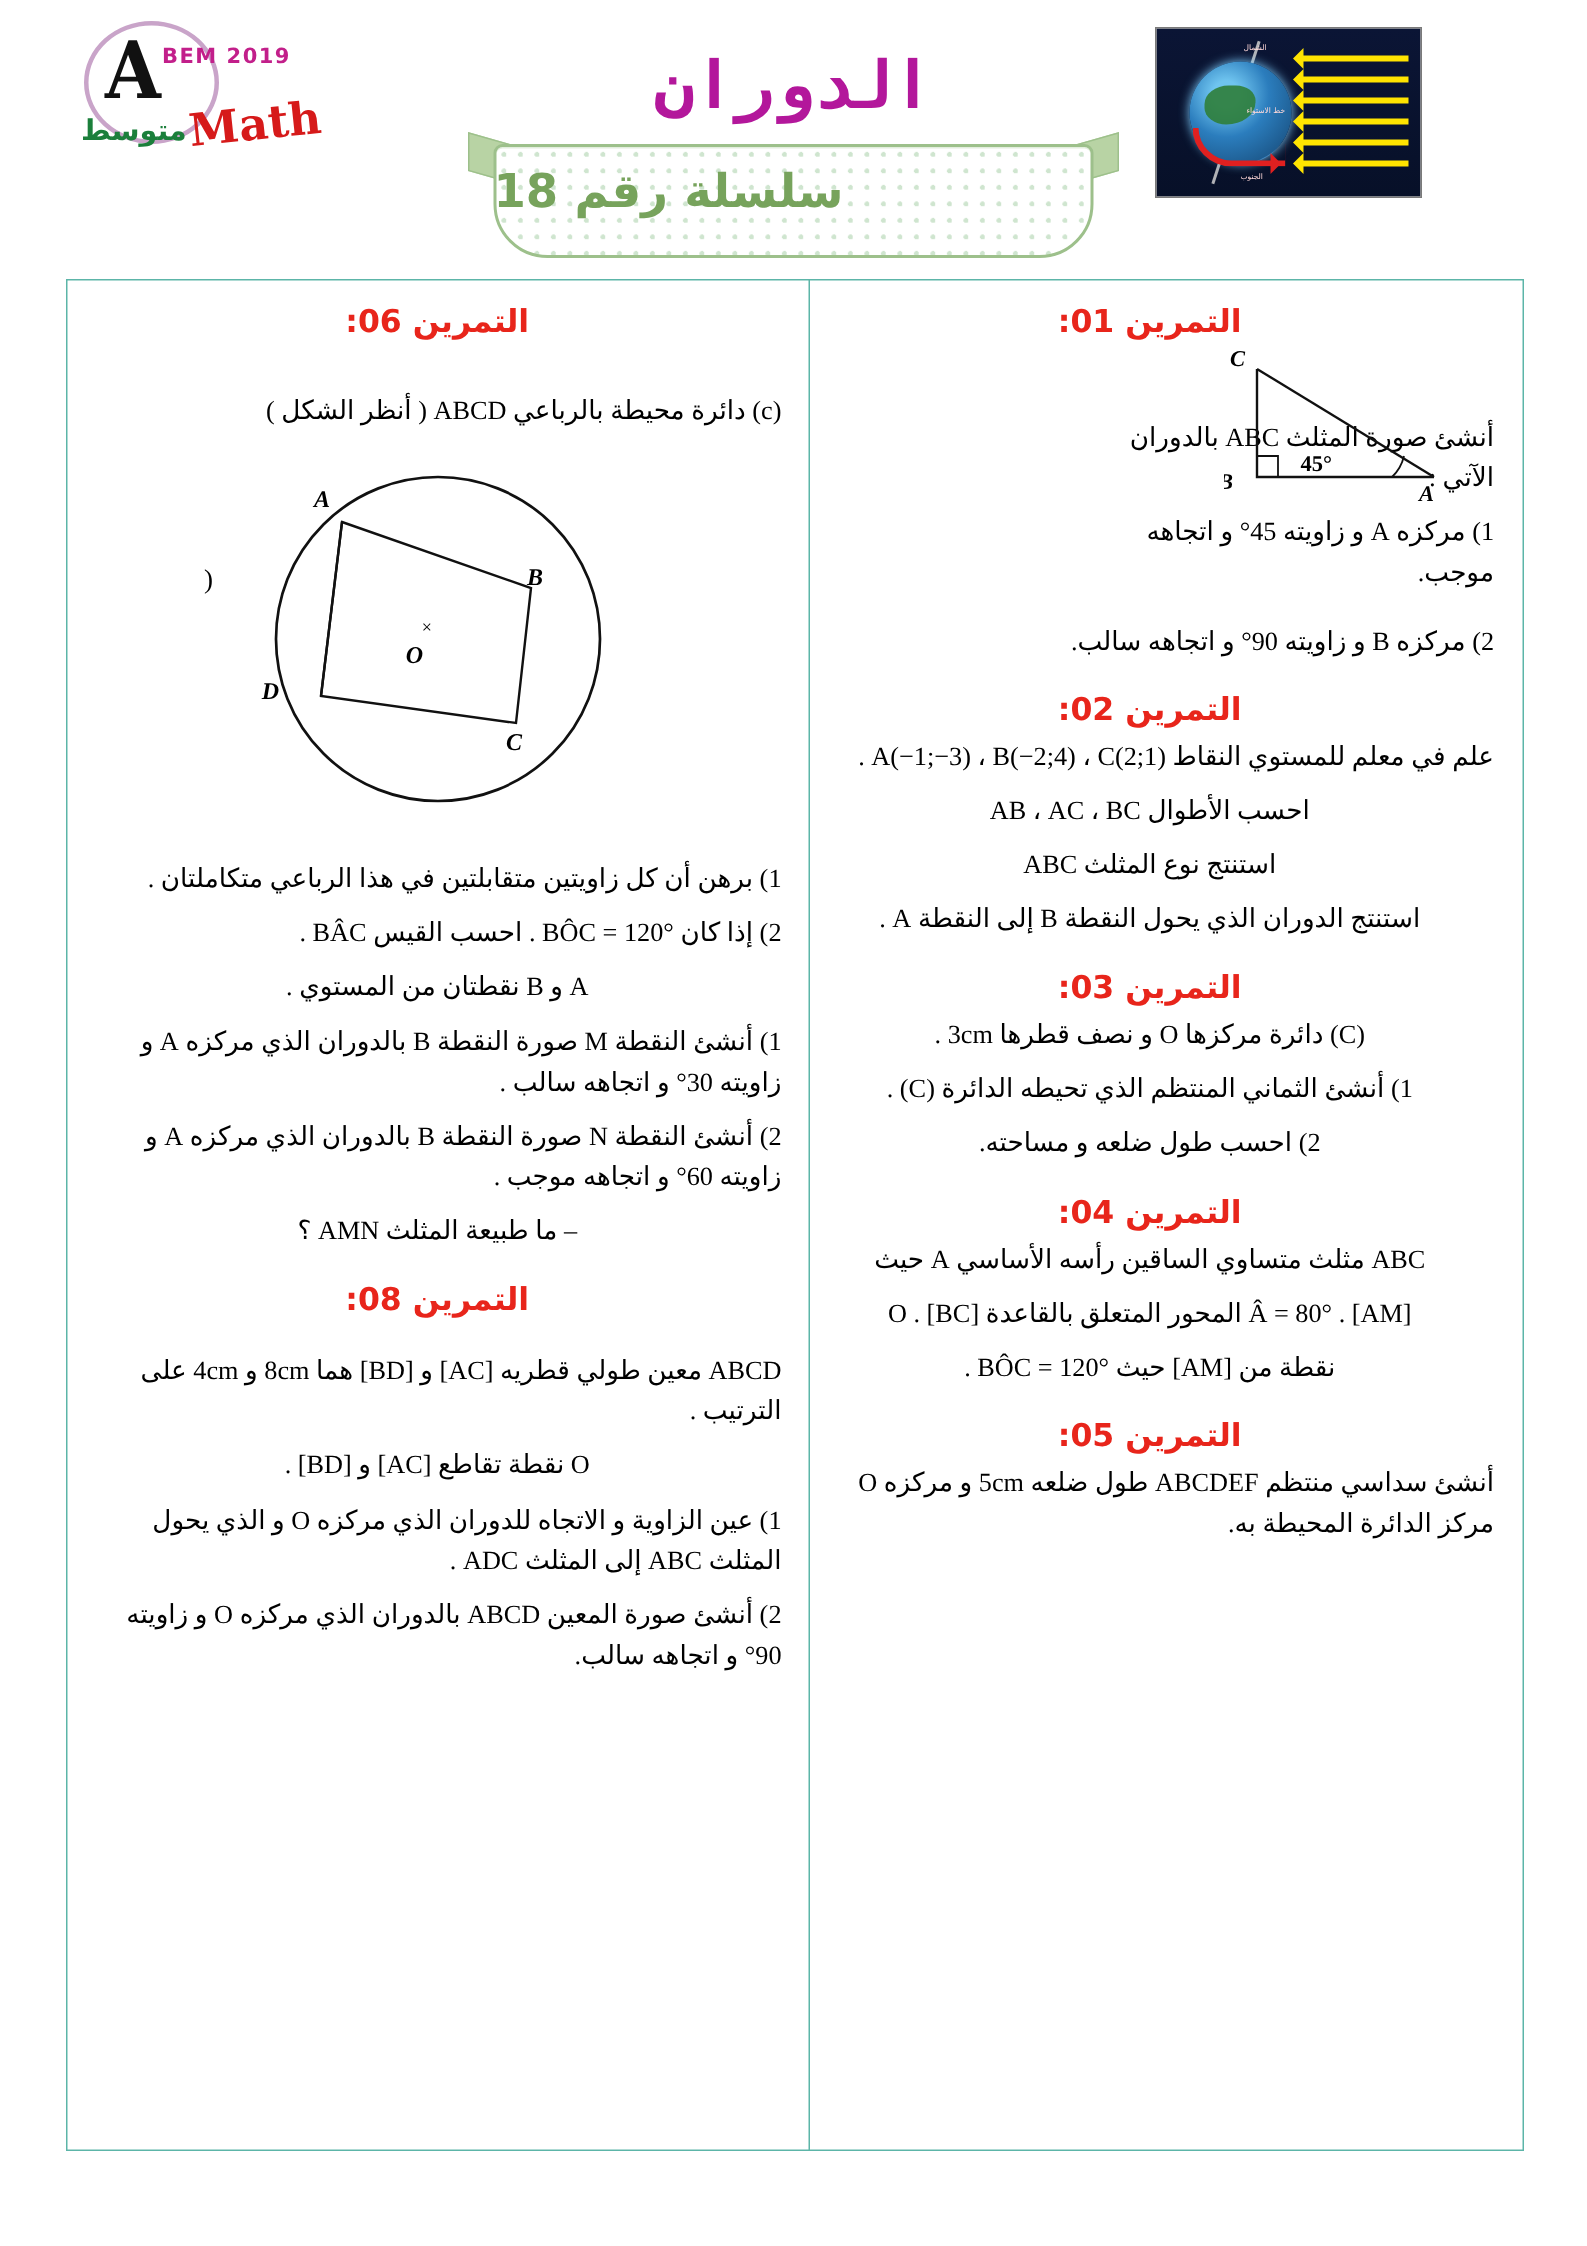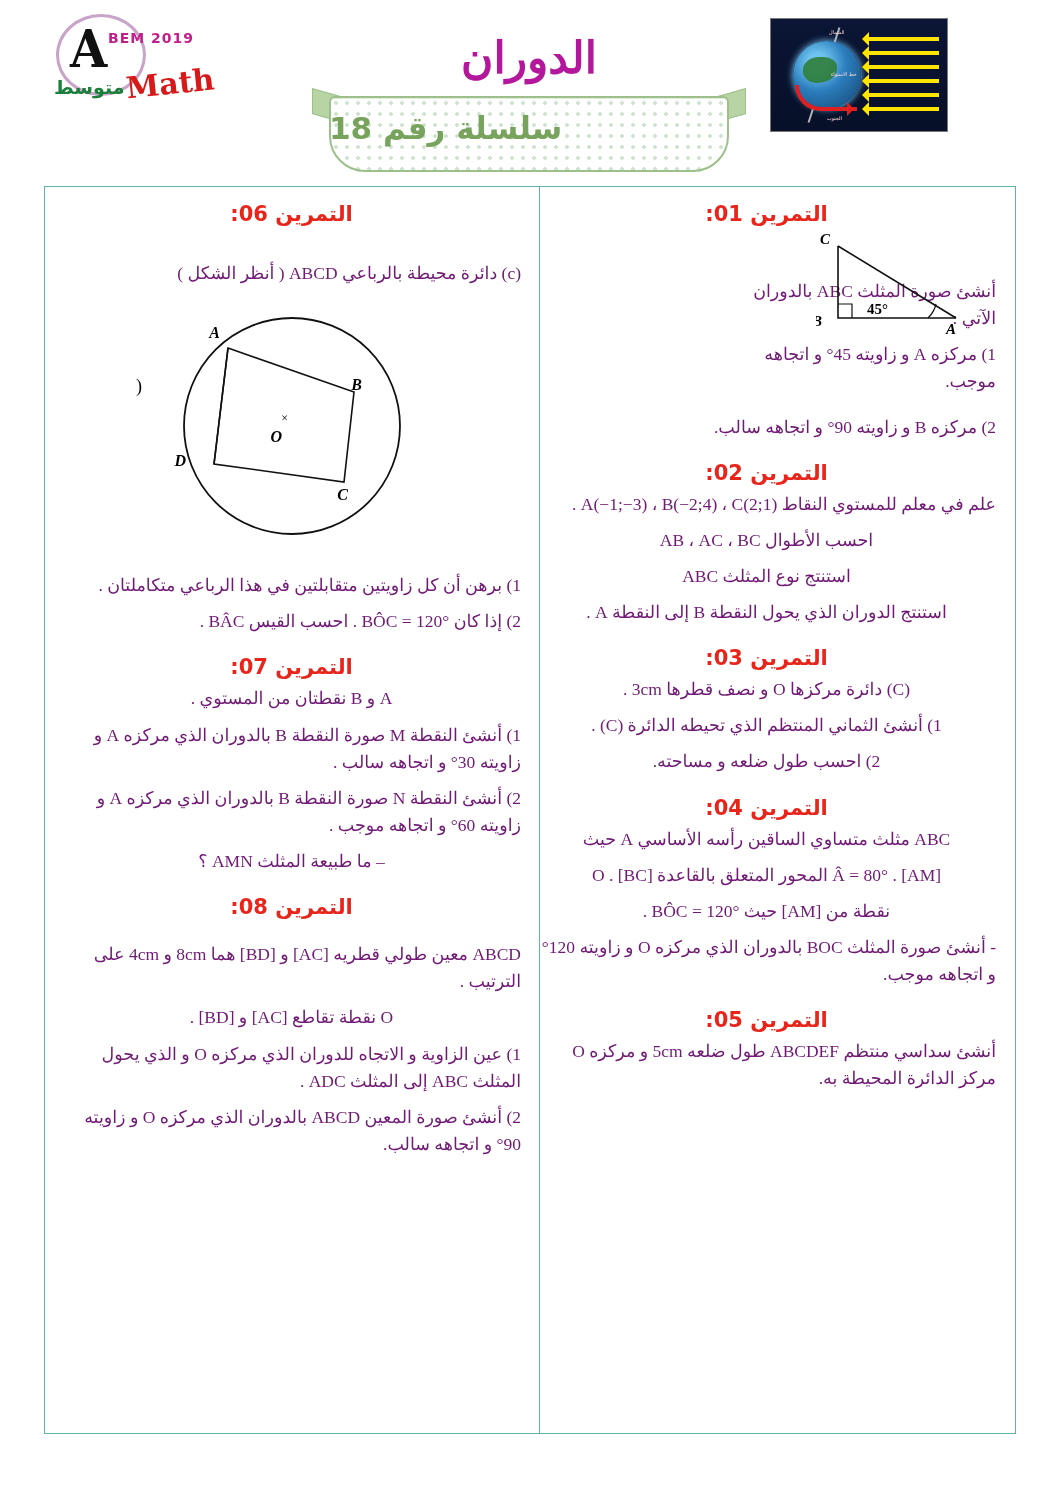--- a/index.html
+++ b/index.html
@@ -42,21 +42,21 @@
   .bem{
     position:absolute;right:864px;top:30px;
     font-size:14px;color:#c21f8a;font-weight:700;
     letter-spacing:1px;
     font-family:"DejaVu Sans", sans-serif;
   }
 
   .main-title{
     position:absolute;top:32px;left:0;right:0;text-align:center;
     font-size:44px;color:#b3179b;font-weight:700;
-    font-family:Liberation Serif, serif;
+    font-family:Liberation Mono, monospace;
     letter-spacing:2px;
   }
   .ribbon{
     position:absolute;top:96px;left:329px;width:396px;height:72px;
     background:
       radial-gradient(circle at 5px 5px, #cfe5cf 1.6px, rgba(255,255,255,0) 1.7px) 0 0/11px 11px,
       #ffffff;
     border:2px solid #9dc08b;
     border-radius:6px 6px 36px 36px;
     box-shadow:0 1px 0 #e3eede inset;
@@ -136,21 +136,21 @@
     color:#e8251b;font-weight:700;font-size:21px;
     font-family:"DejaVu Sans", sans-serif;
     text-align:center;margin:0 0 6px 0;
     direction:rtl;
   }
   .ex-title.mt{margin-top:20px;}
   p.line{
     margin:0 0 9px 0;
     font-size:17.5px;
     line-height:1.55;
-    color:#701a75;
+    color:#000000;
     text-align:right;
     direction:rtl;
   }
   p.center{text-align:center;}
 
   
   .fig-tri{position:relative;height:110px;margin:4px 0 2px 0;}
   .fig-tri svg{position:absolute;right:0;top:0;}
 
   
@@ -229,21 +229,20 @@
 
     <div class="ex-title mt">التمرين 03:</div>
     <p class="line center">(C) دائرة مركزها O و نصف قطرها 3cm .</p>
     <p class="line center">1) أنشئ الثماني المنتظم الذي تحيطه الدائرة (C) .</p>
     <p class="line center">2) احسب طول ضلعه و مساحته.</p>
 
     <div class="ex-title mt">التمرين 04:</div>
     <p class="line center">ABC مثلث متساوي الساقين رأسه الأساسي A حيث</p>
     <p class="line center">Â = 80° . [AM] المحور المتعلق بالقاعدة [BC] . O</p>
     <p class="line center">نقطة من [AM] حيث BÔC = 120° .</p>
-    <p class="line">- أنشئ صورة المثلث BOC بالدوران الذي مركزه O و زاويته 120° و اتجاهه موجب.</p>
 
     <div class="ex-title mt">التمرين 05:</div>
     <p class="line">أنشئ سداسي منتظم ABCDEF طول ضلعه 5cm و مركزه O مركز الدائرة المحيطة به.</p>
   </div>
 
   <div class="col col-left">
 
     <div class="ex-title">التمرين 06:</div>
     <p class="line" style="margin-top:34px;">(c) دائرة محيطة بالرباعي ABCD ( أنظر الشكل )</p>
 
@@ -258,21 +257,20 @@
         <text x="230" y="94" font-size="16" font-style="italic" font-weight="bold" font-family="Liberation Serif, serif">B</text>
         <text x="216" y="204" font-size="16" font-style="italic" font-weight="bold" font-family="Liberation Serif, serif">C</text>
         <text x="54" y="170" font-size="16" font-style="italic" font-weight="bold" font-family="Liberation Serif, serif">D</text>
         <text x="10" y="96" font-size="18" font-family="Liberation Serif, serif">( C )</text>
       </svg>
     </div>
 
     <p class="line">1) برهن أن كل زاويتين متقابلتين في هذا الرباعي متكاملتان .</p>
     <p class="line">2) إذا كان BÔC = 120° . احسب القيس BÂC .</p>
 
-    <div class="ex-title mt">التمرين 07:</div>
     <p class="line center">A و B نقطتان من المستوي .</p>
     <p class="line">1) أنشئ النقطة M صورة النقطة B بالدوران الذي مركزه A و زاويته 30° و اتجاهه سالب .</p>
     <p class="line">2) أنشئ النقطة N صورة النقطة B بالدوران الذي مركزه A و زاويته 60° و اتجاهه موجب .</p>
     <p class="line center">– ما طبيعة المثلث AMN ؟</p>
 
     <div class="ex-title mt">التمرين 08:</div>
     <p class="line" style="margin-top:22px;">ABCD معين طولي قطريه [AC] و [BD] هما 8cm و 4cm على الترتيب .</p>
     <p class="line center">O نقطة تقاطع [AC] و [BD] .</p>
     <p class="line">1) عين الزاوية و الاتجاه للدوران الذي مركزه O و الذي يحول المثلث ABC إلى المثلث ADC .</p>
     <p class="line">2) أنشئ صورة المعين ABCD بالدوران الذي مركزه O و زاويته 90° و اتجاهه سالب.</p>

